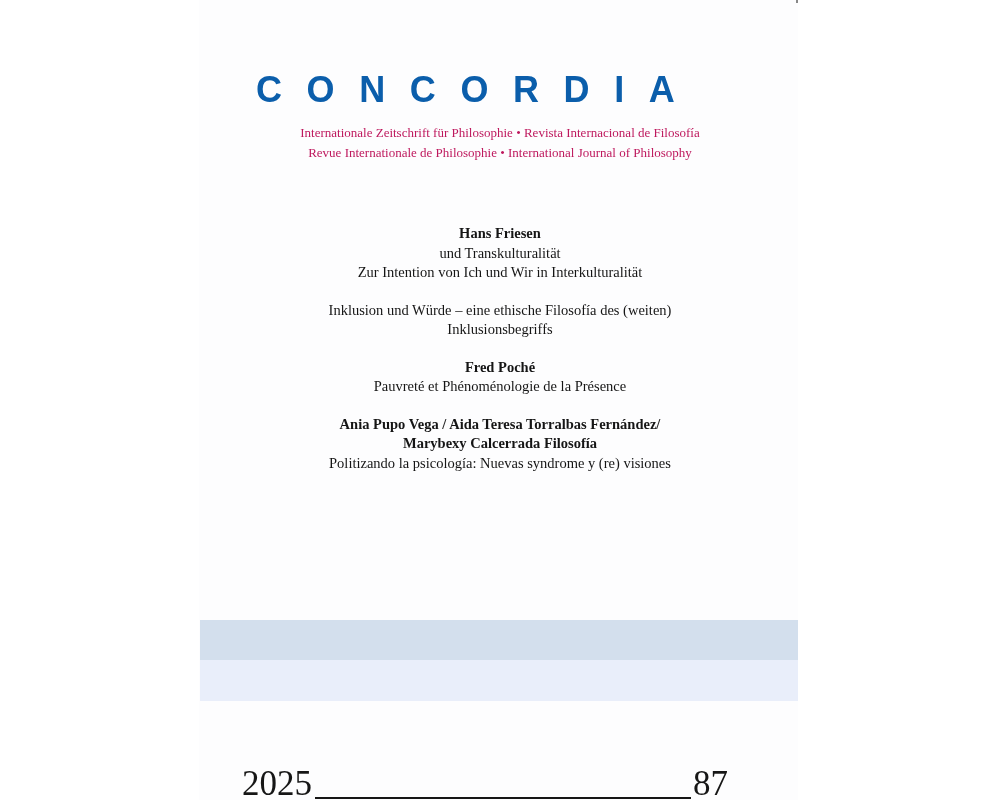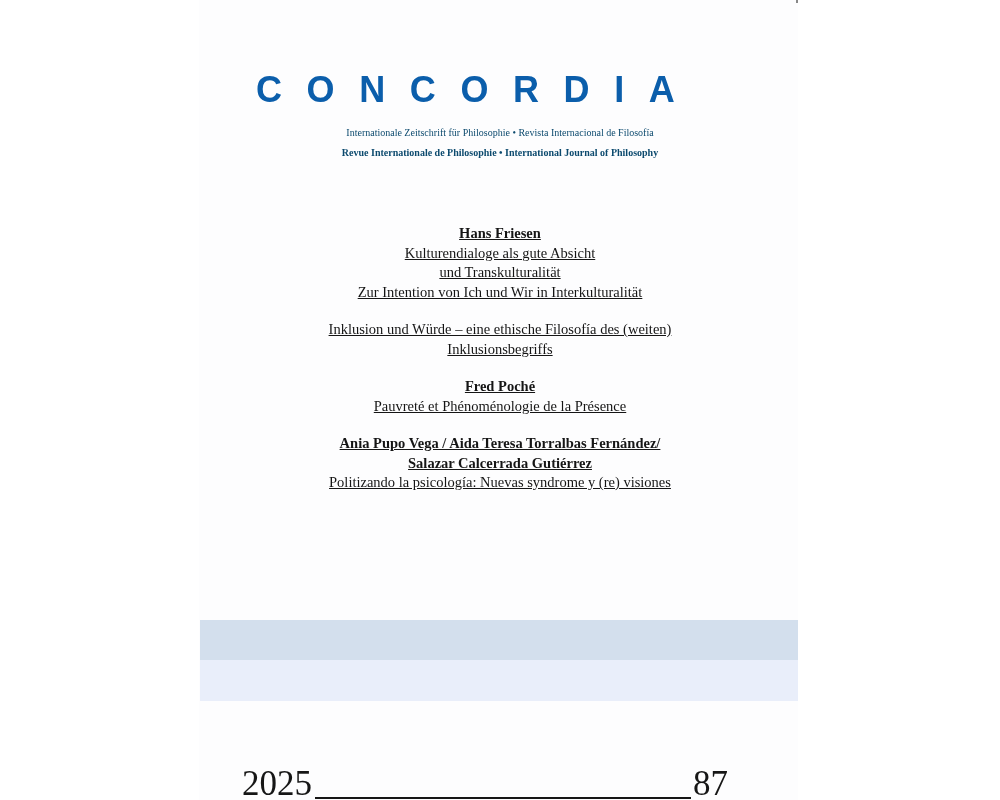--- a/index.html
+++ b/index.html
@@ -43,38 +43,38 @@
       color: #0b5eab;
       line-height: 52px;
       white-space: nowrap;
       margin-left: 12px;
     }
     .subtitle {
       position: absolute;
       left: 200px;
       width: 600px;
       text-align: center;
-      font-size: 10px;
+      font-size: 13px;
       line-height: 19px;
       white-space: nowrap;
-      color: #0c4a6e;
+      color: #be185d;
     }
     .sub1 { top: 123px; }
-    .sub2 { top: 143px; font-weight: bold; }
+    .sub2 { top: 143px; }
     .toc {
       position: absolute;
       left: 200px;
       top: 224px;
       width: 600px;
       text-align: center;
       font-size: 14.5px;
       line-height: 19.5px;
       color: #151515;
     }
-    .entry { margin-bottom: 18px; text-decoration: underline; }
+    .entry { margin-bottom: 18px; }
     .author { font-weight: bold; }
     .article-title { display: block; }
     .band-1 {
       position: absolute;
       left: 200px;
       top: 620px;
       width: 598px;
       height: 40px;
       background: #d3dfed;
     }
@@ -121,37 +121,36 @@
 <div class="page"></div>
 <div class="corner-mark"></div>
 
 <div class="title">CONCORDIA</div>
 <div class="subtitle sub1">Internationale Zeitschrift für Philosophie  •  Revista Internacional de Filosofía</div>
 <div class="subtitle sub2">Revue Internationale de Philosophie  •  International Journal of Philosophy</div>
 
 <div class="toc">
   <div class="entry">
     <div class="author">Hans Friesen</div>
-    <span class="article-title">Kulturendialoge als gute Absicht</span>
     <span class="article-title">und Transkulturalität</span>
     <span class="article-title">Zur Intention von Ich und Wir in Interkulturalität</span>
   </div>
   <div class="entry">
     <span class="article-title">Inklusion und Würde – eine ethische Filosofía des (weiten)</span>
     <span class="article-title">Inklusionsbegriffs</span>
   </div>
   <div class="entry">
   </div>
   <div class="entry">
     <div class="author">Fred Poché</div>
     <span class="article-title">Pauvreté et Phénoménologie de la Présence</span>
   </div>
   <div class="entry">
     <div class="author">Ania Pupo Vega / Aida Teresa Torralbas Fernández/</div>
-    <div class="author">Salazar Calcerrada Gutiérrez</div>
+    <div class="author">Marybexy Calcerrada Filosofía</div>
     <span class="article-title">Politizando la psicología: Nuevas syndrome y (re) visiones</span>
   </div>
 </div>
 
 <div class="band-1"></div>
 <div class="band-2"></div>
 
 <div class="footer">
   <span class="year">2025</span>
   <div class="rule"></div>

